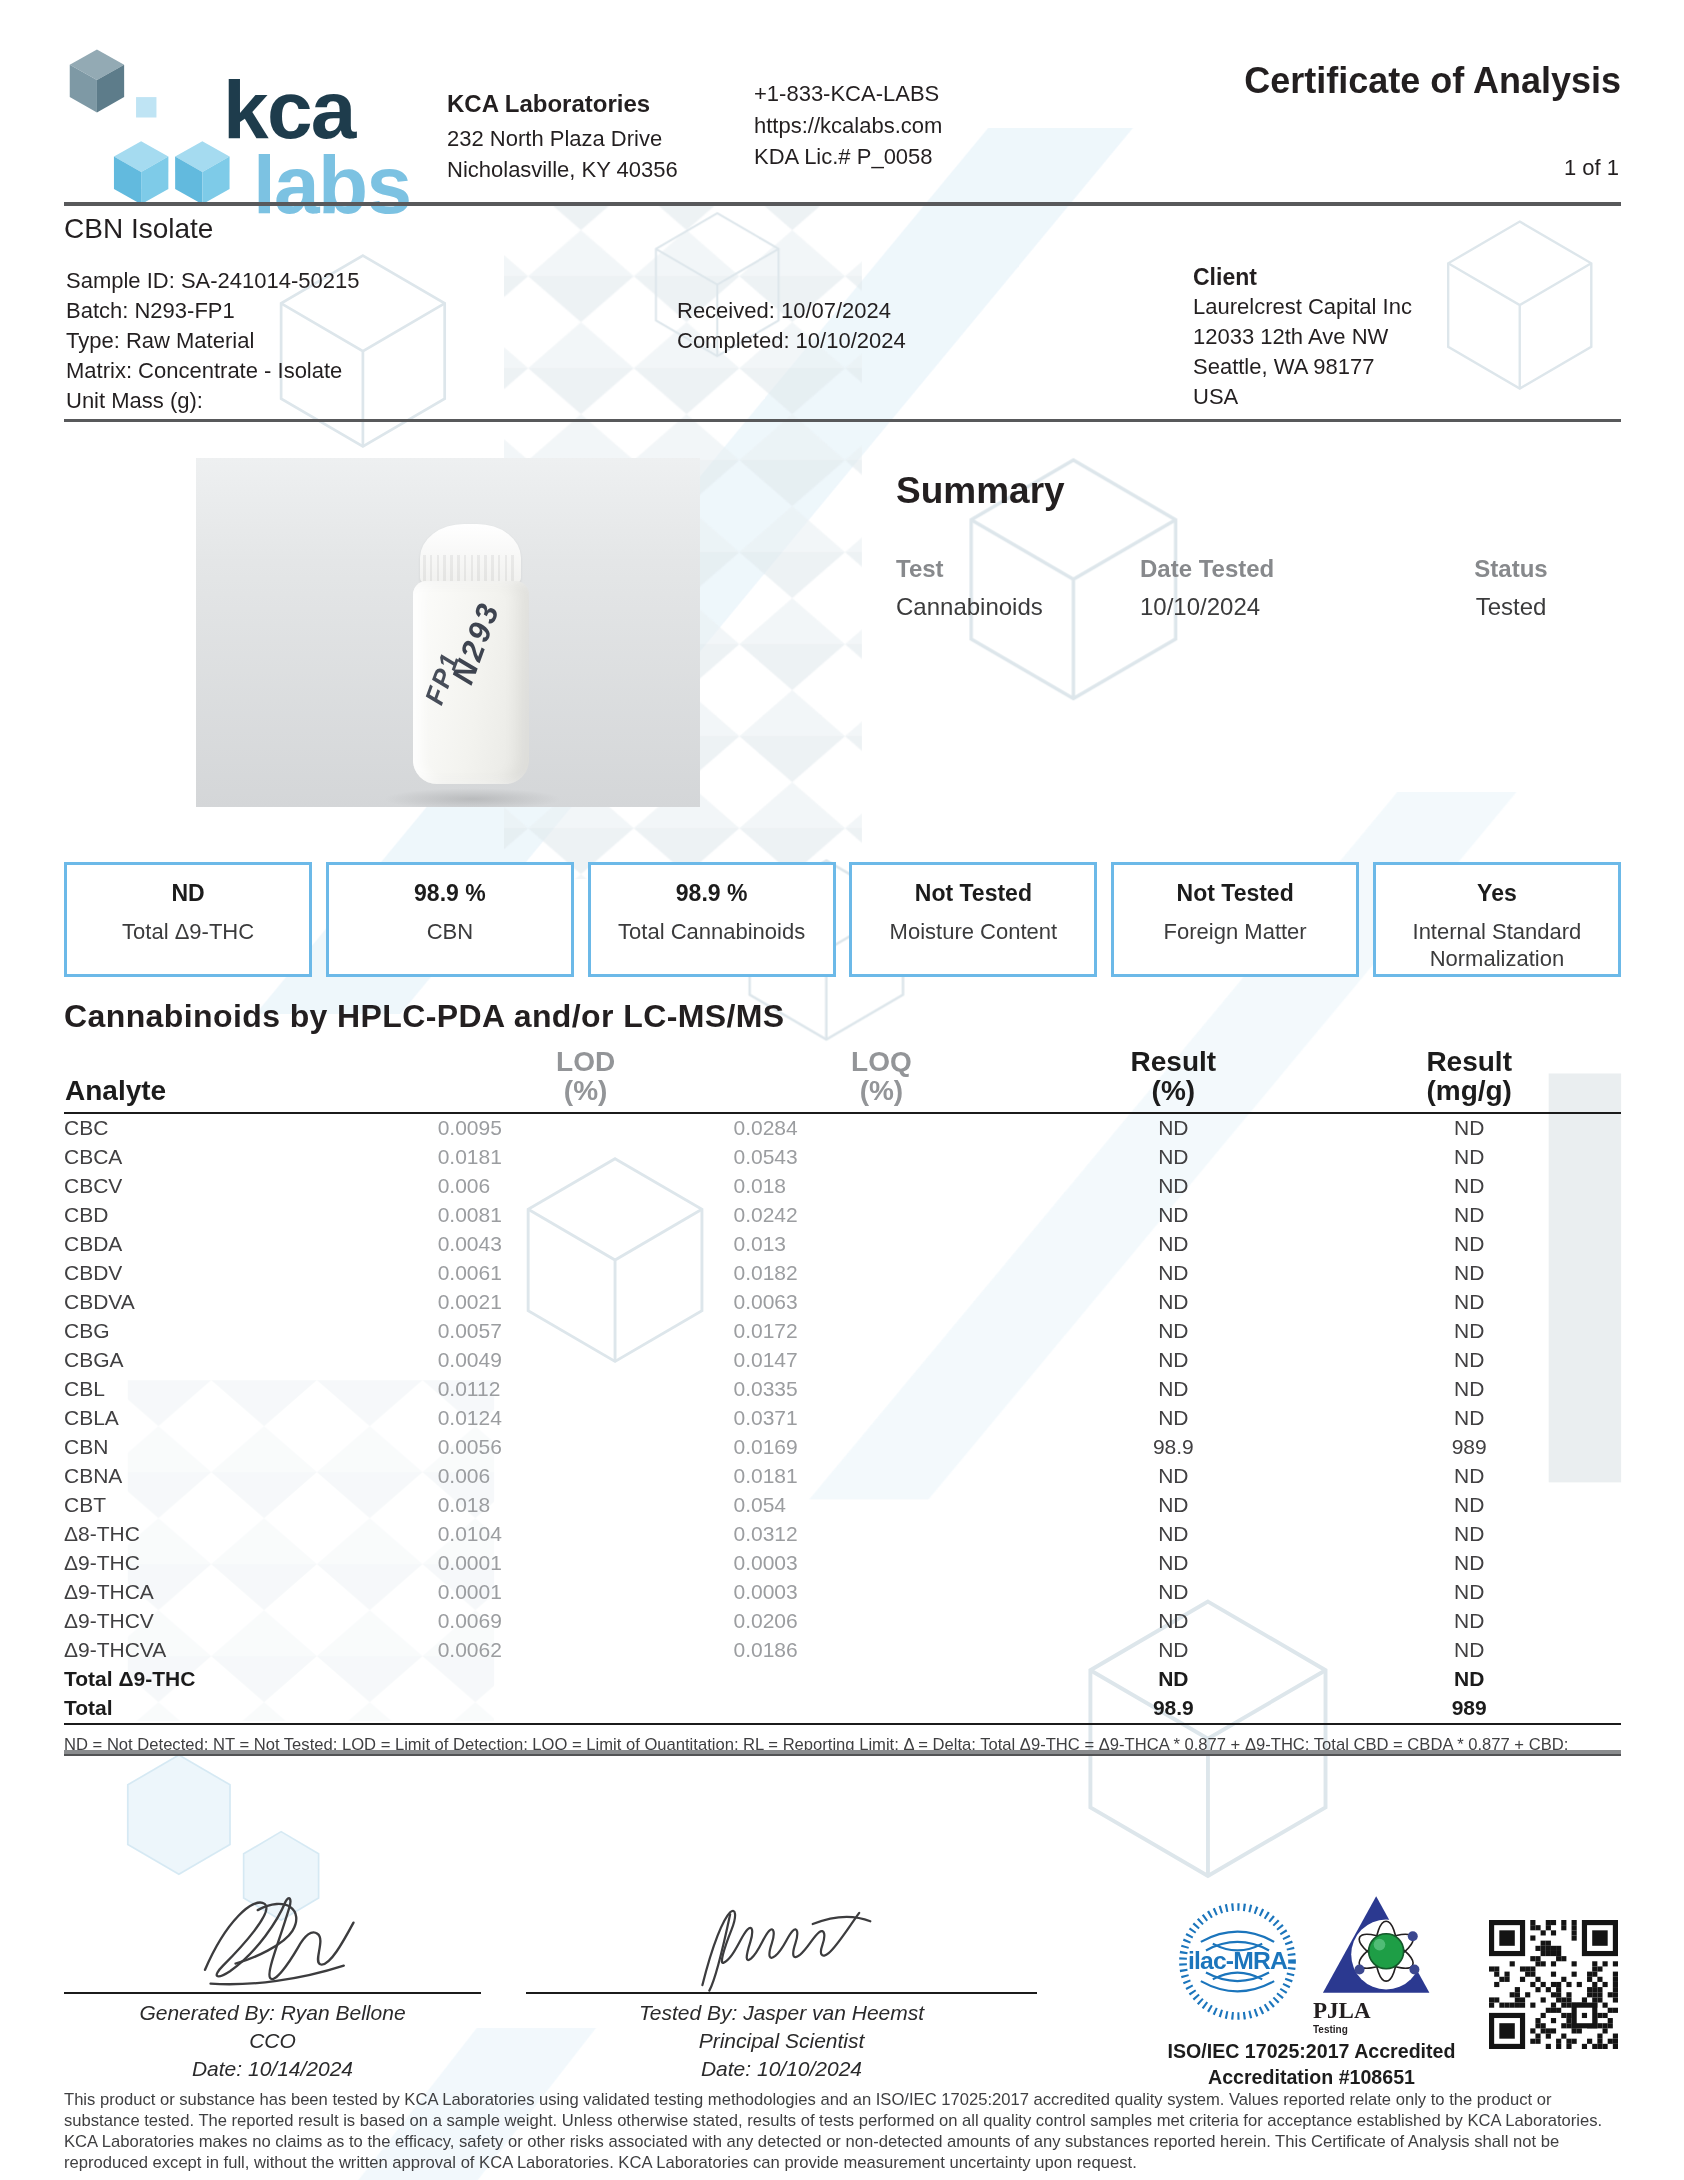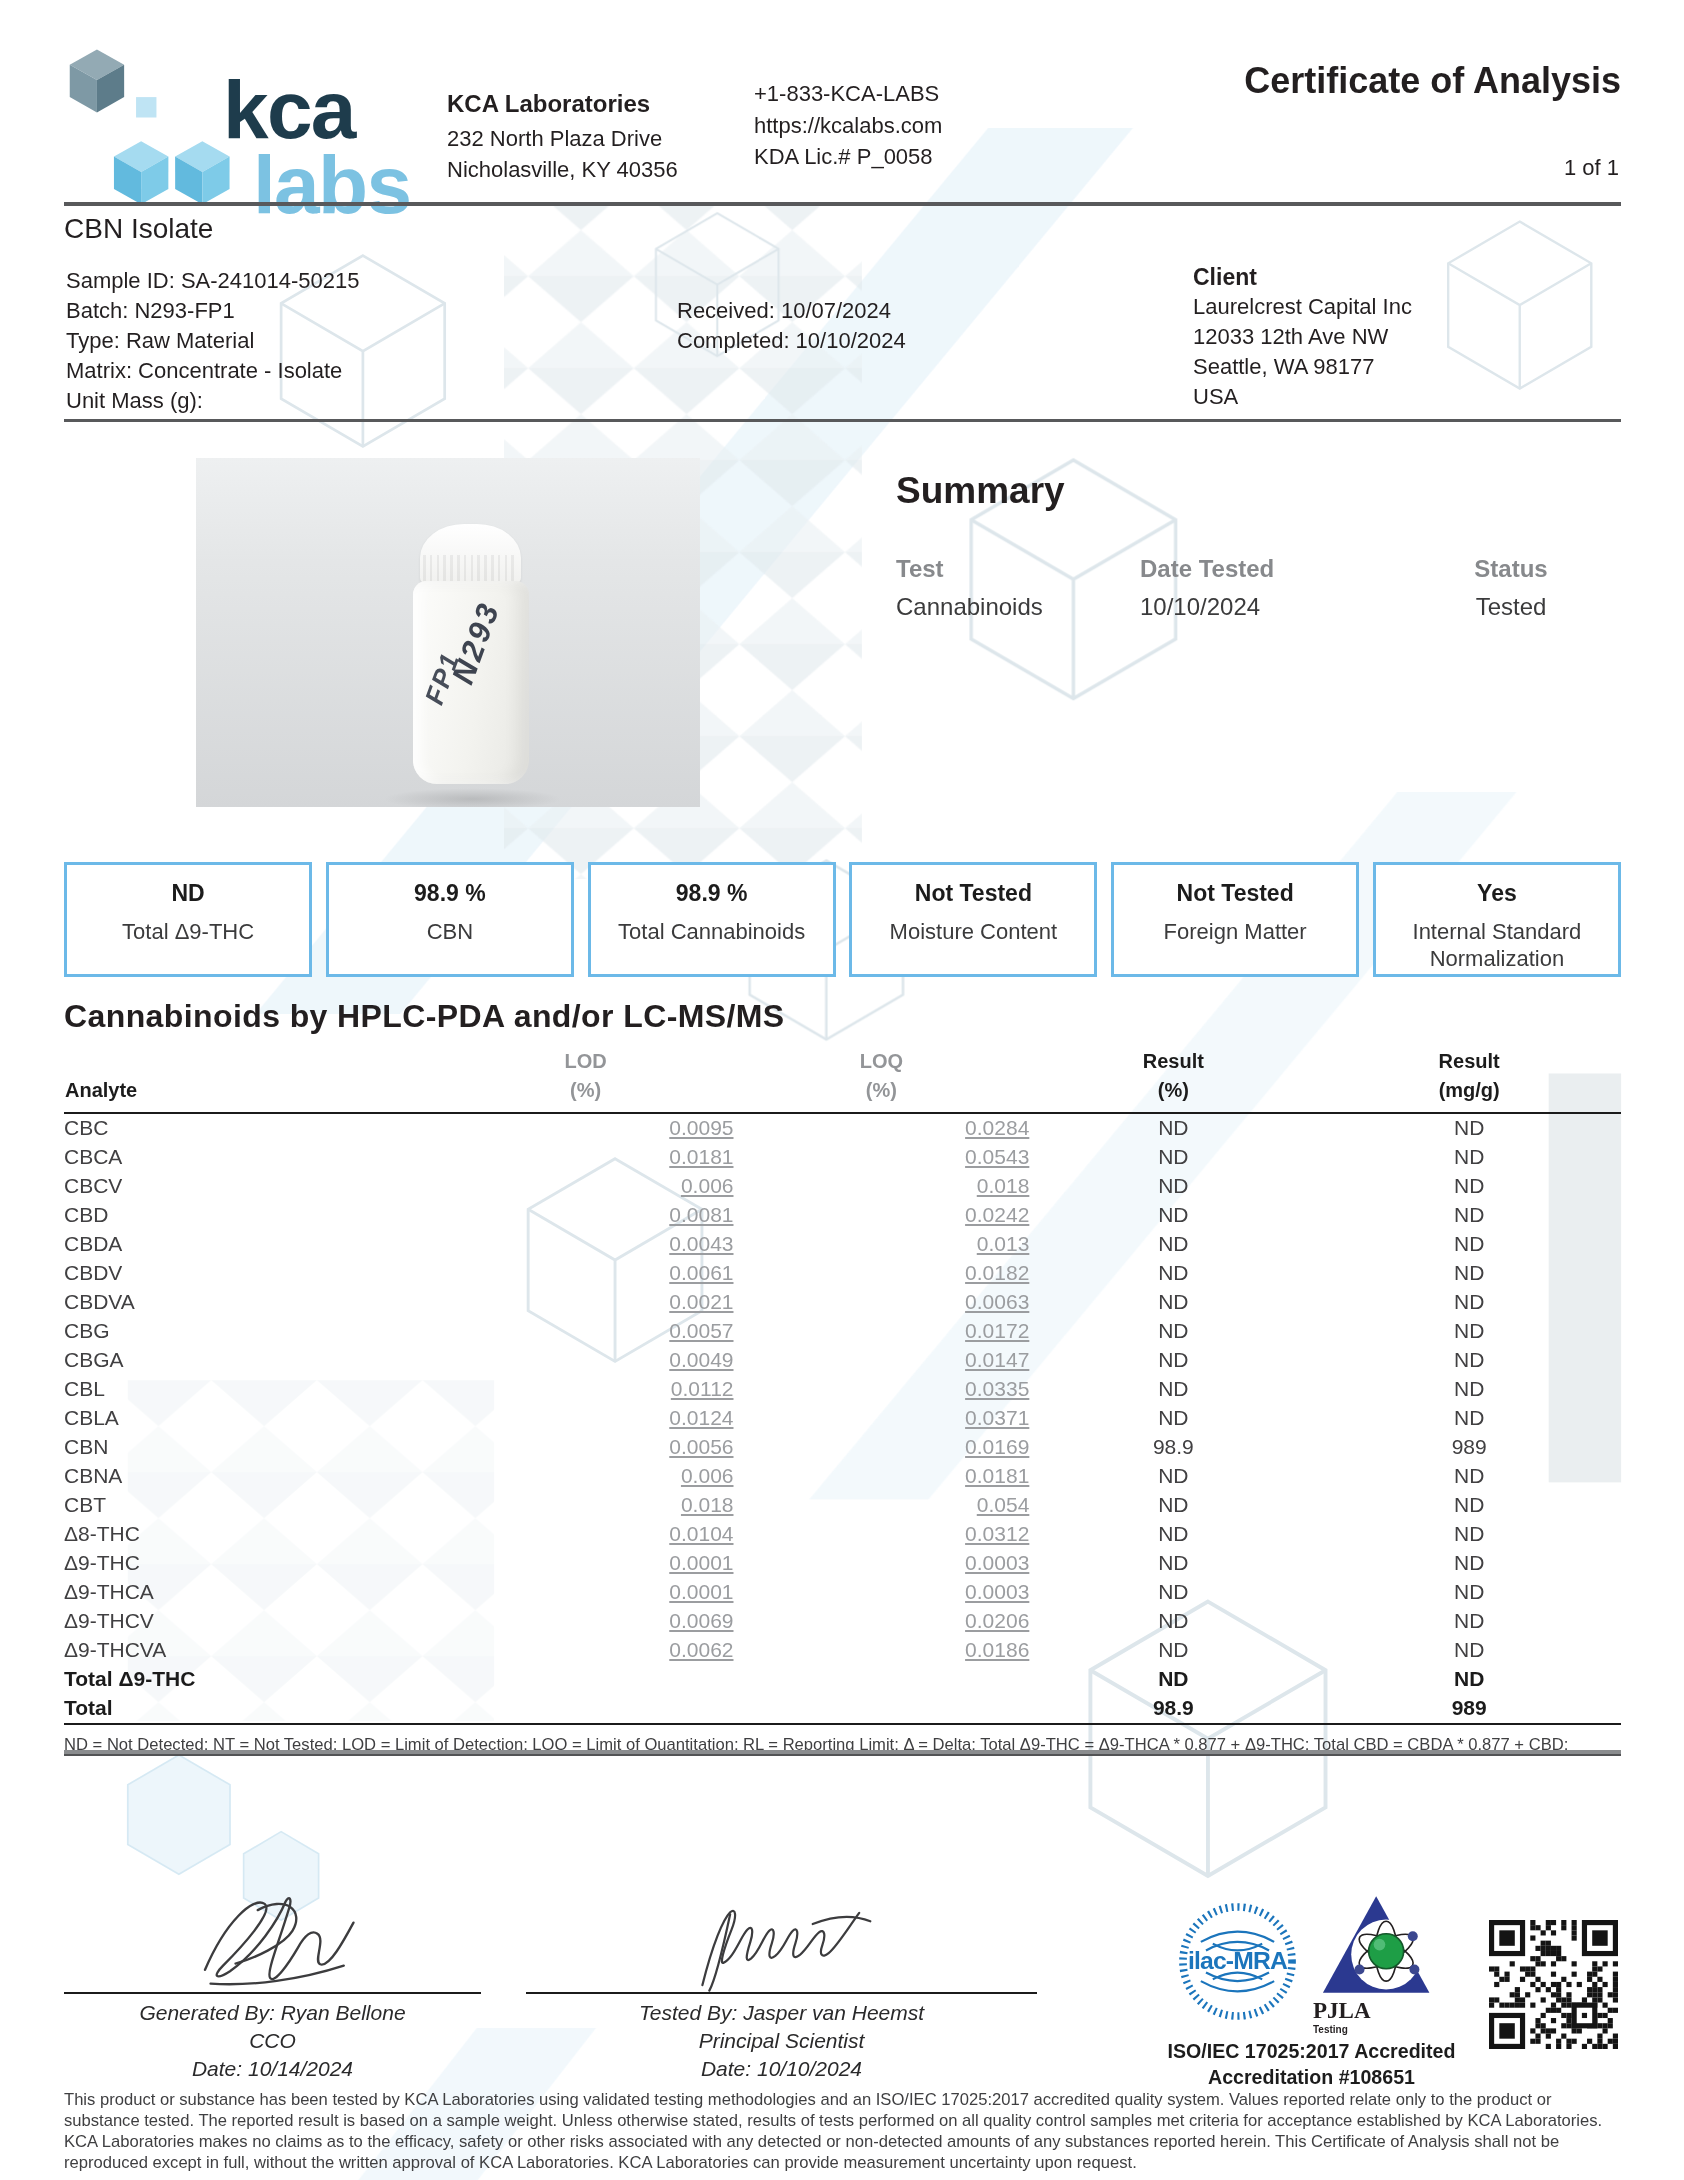--- a/index.html
+++ b/index.html
@@ -63,27 +63,27 @@
   .badges{position:absolute;left:64px;top:862px;width:1557px;display:flex;gap:13.6px;}
   .badge{flex:1;height:109px;border:3.4px solid #6cb9e8;background:#ffffff;text-align:center;}
   .badge .val{font-size:23px;font-weight:700;margin-top:15.3px;color:#1c1c1c;}
   .badge .lbl{font-size:22px;margin-top:12px;color:#3b3b3c;line-height:26.4px;padding:0 12px;}
 
   
   .section-title{position:absolute;left:64px;top:998px;font-size:32px;font-weight:700;letter-spacing:0.4px;}
   .results{position:absolute;left:64px;top:1046px;width:1557px;}
   table{width:100%;border-collapse:collapse;table-layout:fixed;}
   col.c-analyte{width:24%;} col.c-lod{width:19%;} col.c-loq{width:19%;} col.c-pct{width:18.5%;} col.c-mgg{width:19.5%;}
-  thead th{vertical-align:bottom;padding-bottom:6.8px;border-bottom:2.6px solid #1b1b1b;font-size:20px;line-height:29px;}
+  thead th{vertical-align:bottom;padding-bottom:6.8px;border-bottom:2.6px solid #1b1b1b;font-size:28px;line-height:29px;}
   th.h-analyte{text-align:left;color:#1c1c1c;}
   th.h-gray div{color:#939598;font-weight:700;}
   th.h-dark div{color:#1c1c1c;font-weight:700;}
   tbody td{height:29px;font-size:21px;padding:0;}
   td.t-analyte{text-align:left;color:#414042;}
-  td.t-lod,td.t-loq{text-align:right;color:#9b9da0;text-decoration:underline;}
+  td.t-lod,td.t-loq{text-align:left;color:#9b9da0;}
   td.t-pct,td.t-mgg{text-align:center;color:#414042;}
   tbody tr.bold td{font-weight:700;color:#1b1b1b;}
   tbody:after{content:"";}
   .tbl-bottom{border-top:2.6px solid #1b1b1b;}
   .footnote{margin-top:10.2px;font-size:16.6px;color:#3f3f41;}
 
   .hr3{position:absolute;left:64px;top:1750px;width:1557px;height:4.3px;background:#8a8c8e;border-bottom:2.6px solid #525355;}
 
   
   .sig{position:absolute;text-align:center;font-size:21px;line-height:28px;color:#2a2a2b;font-style:italic;}

